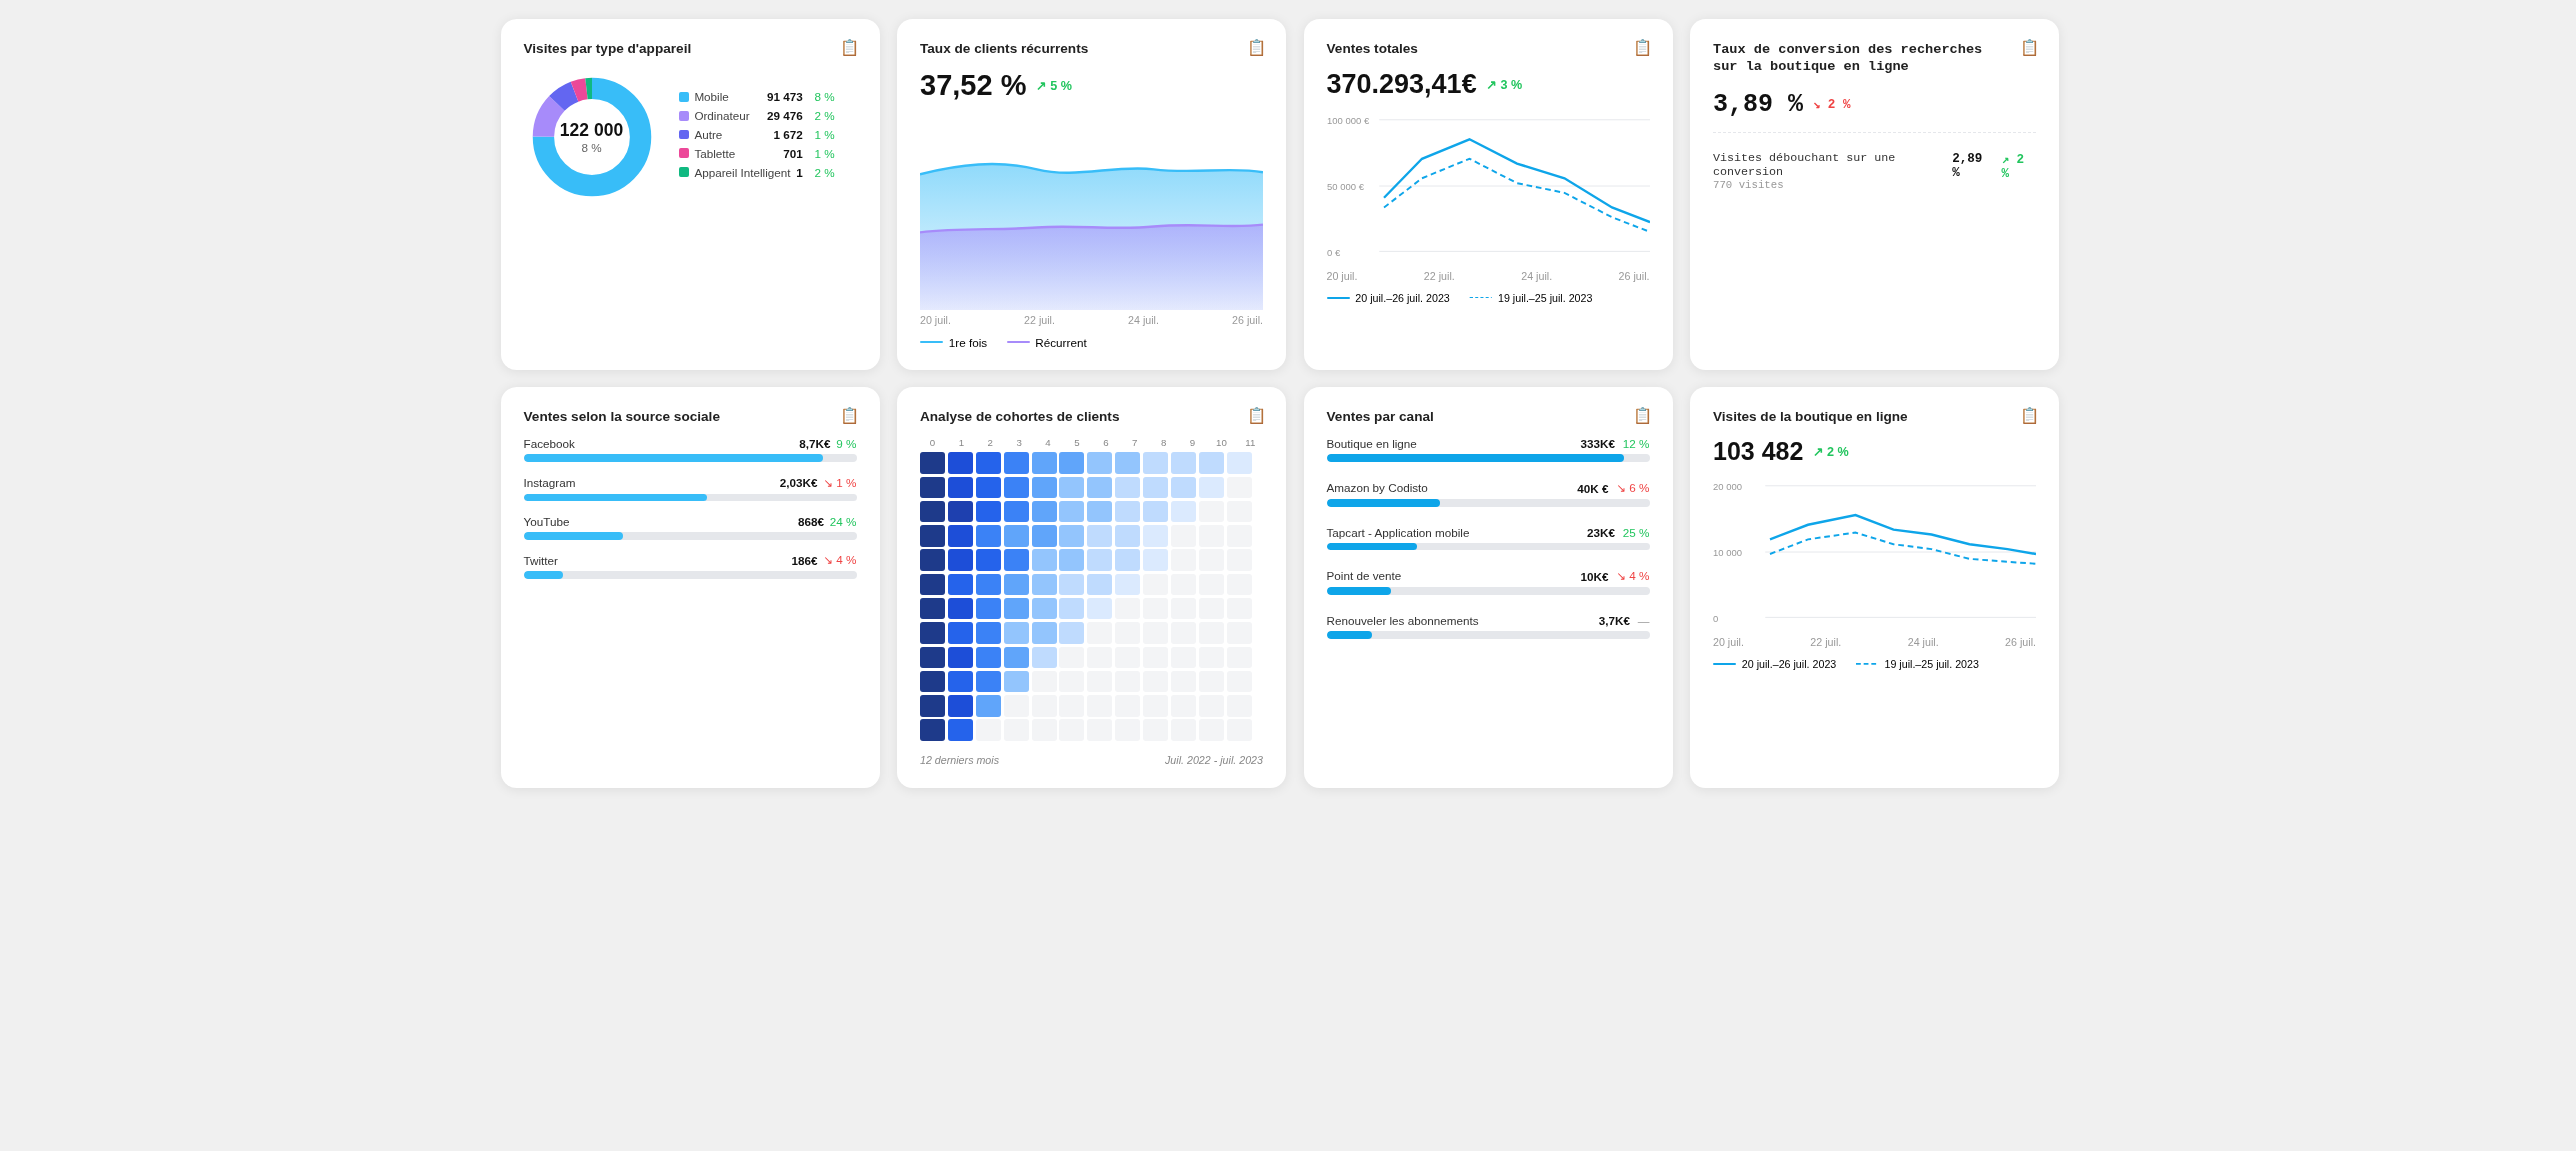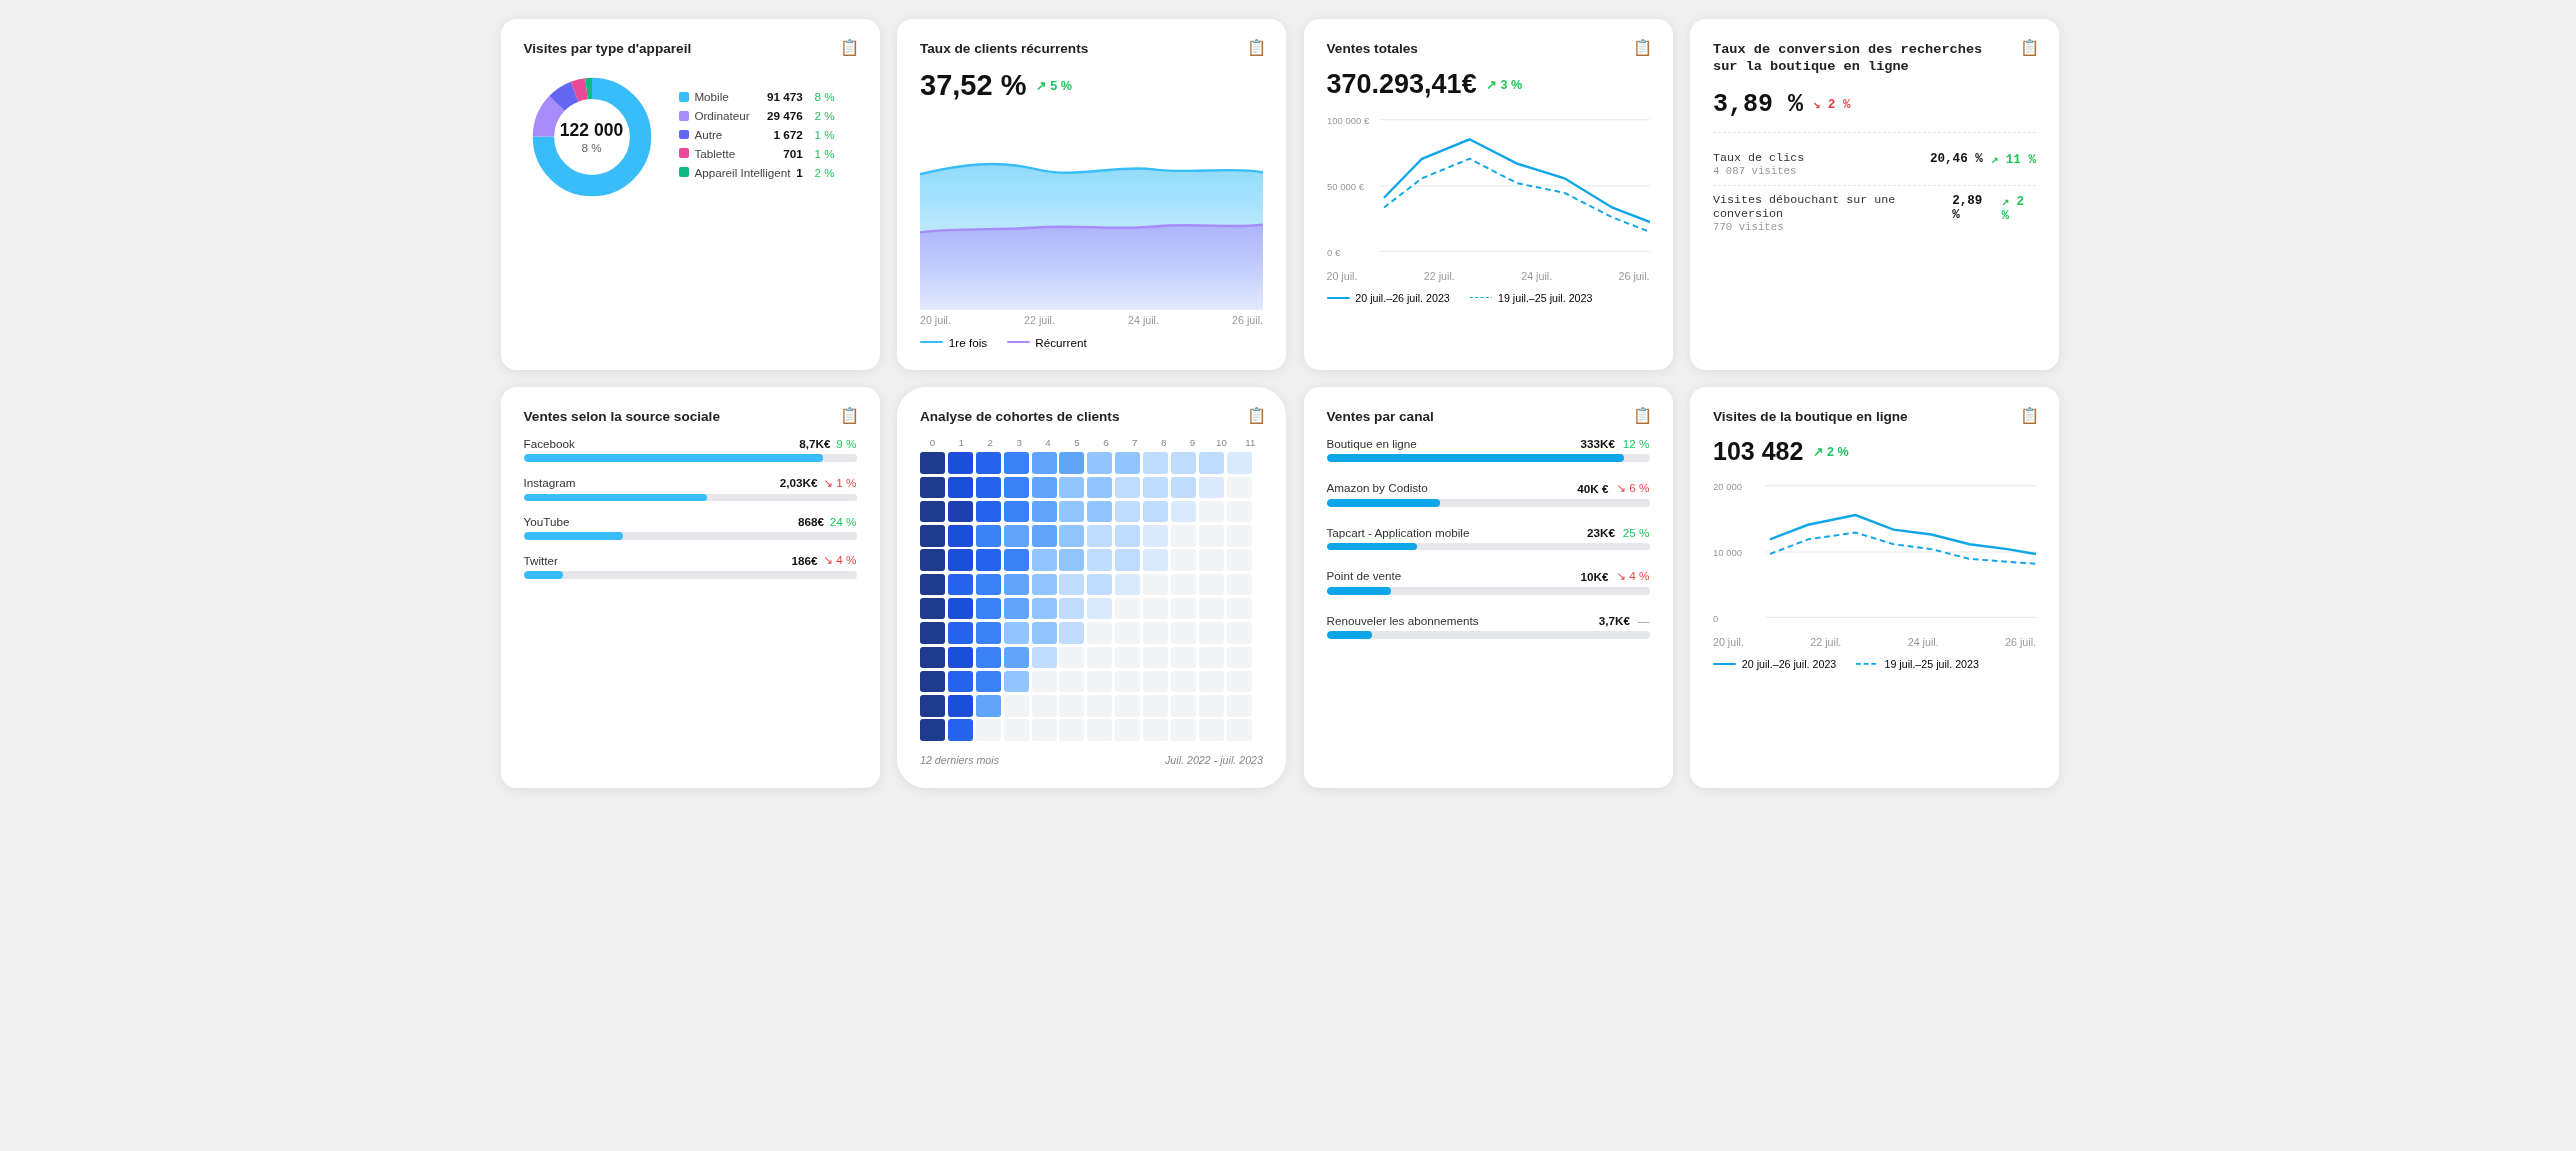--- a/index.html
+++ b/index.html
@@ -148,21 +148,21 @@
       align-items: center;
       gap: 5.8px;
     }
     .line-sample {
       width: 23px;
       height: 2.9px;
       border-radius: 1.9px;
     }
 
     
-    .cohort { grid-column: 2; grid-row: 2; border-radius: 29px; }
+    .cohort { grid-column: 2; grid-row: 2; }
     .cohort-header {
       display: flex;
       gap: 3.9px;
       margin-bottom: 3.9px;
       padding-left: 0px;
     }
     .cohort-col-label {
       font-size: 9.7px;
       color: #888;
       width: 25px;
@@ -404,30 +404,20 @@
   </div>
 
   <div class="card conversion-rate">
     <div class="card-title" style="line-height:1.3;">Taux de conversion des recherches sur la boutique en ligne</div>
     <span class="card-export">📋</span>
     <div class="conv-main">
       <span>3,89 %</span>
       <span class="trend-down">↘ 2 %</span>
     </div>
     <hr class="conv-divider">
-    <div class="conv-row">
-      <div class="conv-left">
-        <div class="conv-name">Taux de clics</div>
-        <div class="conv-sub">4 087 visites</div>
-      </div>
-      <div class="conv-right">
-        <span>20,46 %</span>
-        <span class="trend-up">↗ 11 %</span>
-      </div>
-    </div>
     <div class="conv-row">
       <div class="conv-left">
         <div class="conv-name">Visites débouchant sur une conversion</div>
         <div class="conv-sub">770 visites</div>
       </div>
       <div class="conv-right">
         <span>2,89 %</span>
         <span class="trend-up">↗ 2 %</span>
       </div>
     </div>

